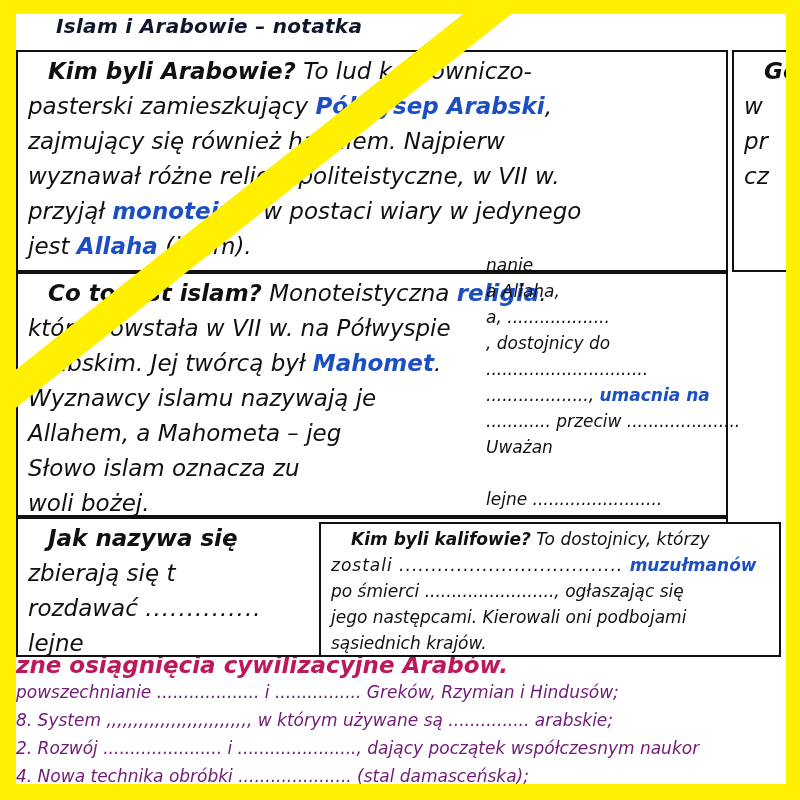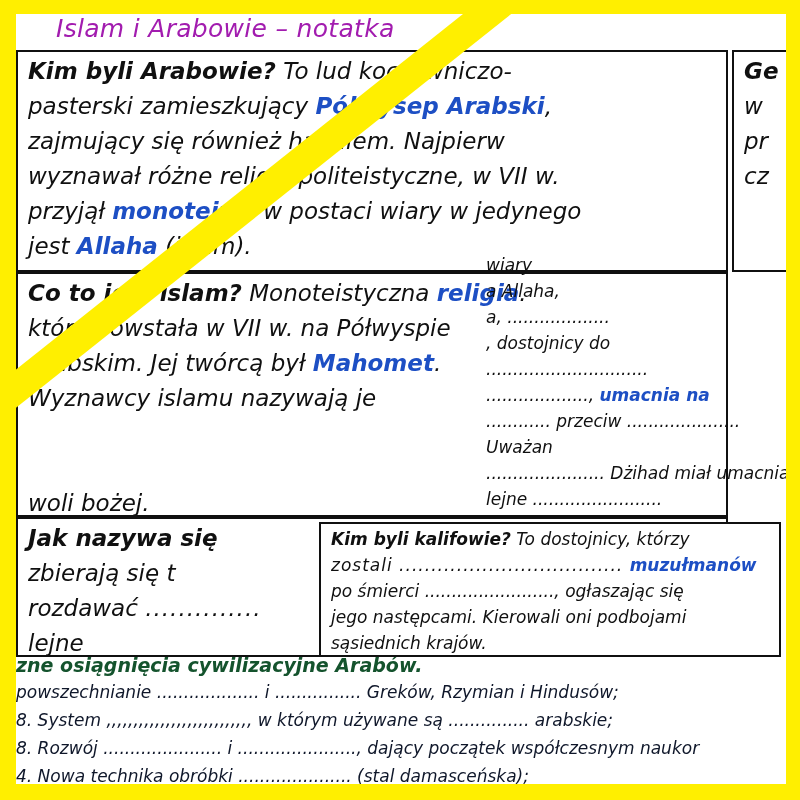--- a/index.html
+++ b/index.html
@@ -54,23 +54,23 @@
     height: 772px;
     z-index: 10;
   }
 
   .doc-title {
     position: absolute;
     left: 40px;
     top: 0px;
     font-family: "DejaVu Sans", sans-serif;
     font-style: italic;
-    font-weight: normal;
-    font-size: 25px;
-    color: #a21caf;
+    font-weight: bold;
+    font-size: 20px;
+    color: #0f172a;
     letter-spacing: 0.3px;
     white-space: nowrap;
   }
 
   
   .box {
     position: absolute;
     border: 2.5px solid #101010;
     background: #ffffff;
     box-sizing: border-box;
@@ -83,20 +83,21 @@
     font-size: 23px;
     line-height: 35px;
     color: #101010;
   }
   .para.small {
     font-size: 17px;
     line-height: 26px;
   }
   .q {
     font-weight: bold;
+    margin-left: 20px;
   }
   .blue {
     color: #1d4fc4;
     font-weight: bold;
   }
   .dots {
     letter-spacing: 1px;
     text-align: center;
   }
 
@@ -108,29 +109,29 @@
   .bottom-list {
     position: absolute;
     left: 16px;
     top: 652px;
     width: 784px;
   }
   .bottom-head {
     font-family: "DejaVu Sans", sans-serif;
     font-style: italic;
     font-weight: bold;
-    font-size: 19px;
-    color: #14532d;
+    font-size: 23px;
+    color: #be185d;
     line-height: 26px;
   }
   .bottom-item {
     font-family: "DejaVu Sans", sans-serif;
     font-style: italic;
     font-size: 17px;
-    color: #0f172a;
+    color: #701a75;
     line-height: 28px;
     white-space: nowrap;
   }
 </style>
 </head>
 <body>
 
 <div id="page">
 
   <div class="sheet">
@@ -156,35 +157,35 @@
         <span>cz</span>
       </div>
     </div>
 
     <div class="box" style="left:0px; top:258px; width:712px; height:245px;">
       <div class="para pad">
         <span class="q">Co to jest islam?</span><span> Monoteistyczna </span><span class="blue">religia</span><span>.</span><br>
         <span>która powstała w VII w. na Półwyspie</span><br>
         <span>Arabskim. Jej twórcą był </span><span class="blue">Mahomet</span><span>.</span><br>
         <span>Wyznawcy islamu nazywają je</span><br>
-        <br>
-        <br>
+        <span>Allahem, a Mahometa – jeg</span><br>
+        <span>Słowo islam oznacza zu</span><br>
         <span>woli bożej.</span>
       </div>
     </div>
 
     <div class="para small" style="position:absolute; left:470px; top:238px; width:326px;">
-      <span>wiary</span><br>
+      <span>nanie</span><br>
       <span>a Allaha,</span><br>
       <span>a, ...................</span><br>
       <span>, dostojnicy do</span><br>
       <span>..............................</span><br>
       <span>..................., </span><span class="blue">umacnia na</span><br>
       <span>............ przeciw ..................... Uważan</span><br>
-      <span>...................... Dżihad miał umacnia</span><br>
+      <br>
       <span>lejne ........................</span>
     </div>
 
     <div class="box" style="left:0px; top:503px; width:712px; height:140px;">
       <div class="para pad">
         <span class="q">Jak nazywa się </span><br>
         <span>zbierają się t</span><br>
         <span>rozdawać </span><span class="dots">..............</span><br>
         <span>lejne</span>
       </div>
@@ -201,21 +202,21 @@
     </div>
 
   </div>
 
   <div class="bottom-list">
     <div class="bottom-head">
       <span>zn</span><span>e osiągnięcia cywilizacyjne Arabów.</span>
     </div>
     <div class="bottom-item">powszechnianie ................... i ................ Greków, Rzymian i Hindusów;</div>
     <div class="bottom-item">8. System ,,,,,,,,,,,,,,,,,,,,,,,,,,, w którym używane są ............... arabskie;</div>
-    <div class="bottom-item">8. Rozwój ...................... i ......................, dający początek współczesnym naukor</div>
+    <div class="bottom-item">2. Rozwój ...................... i ......................, dający początek współczesnym naukor</div>
     <div class="bottom-item">4. Nowa technika obróbki ..................... (stal damasceńska);</div>
   </div>
 
   <div class="diagonal"></div>
 
   <div class="frame-top"></div>
   <div class="frame-bottom"></div>
   <div class="frame-left"></div>
   <div class="frame-right"></div>
 

